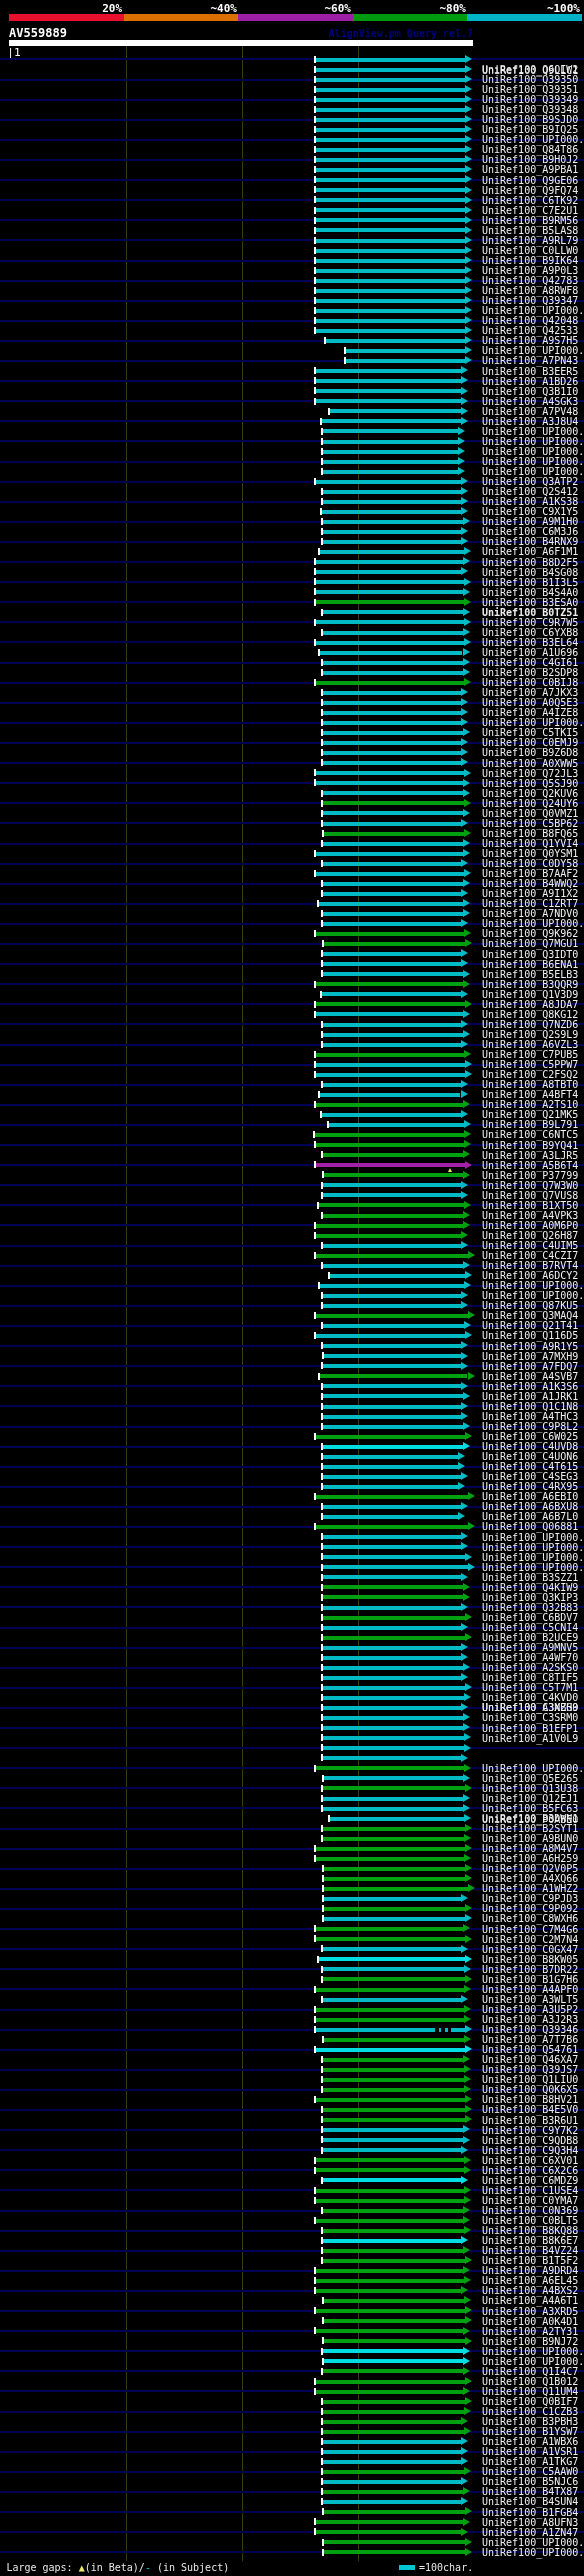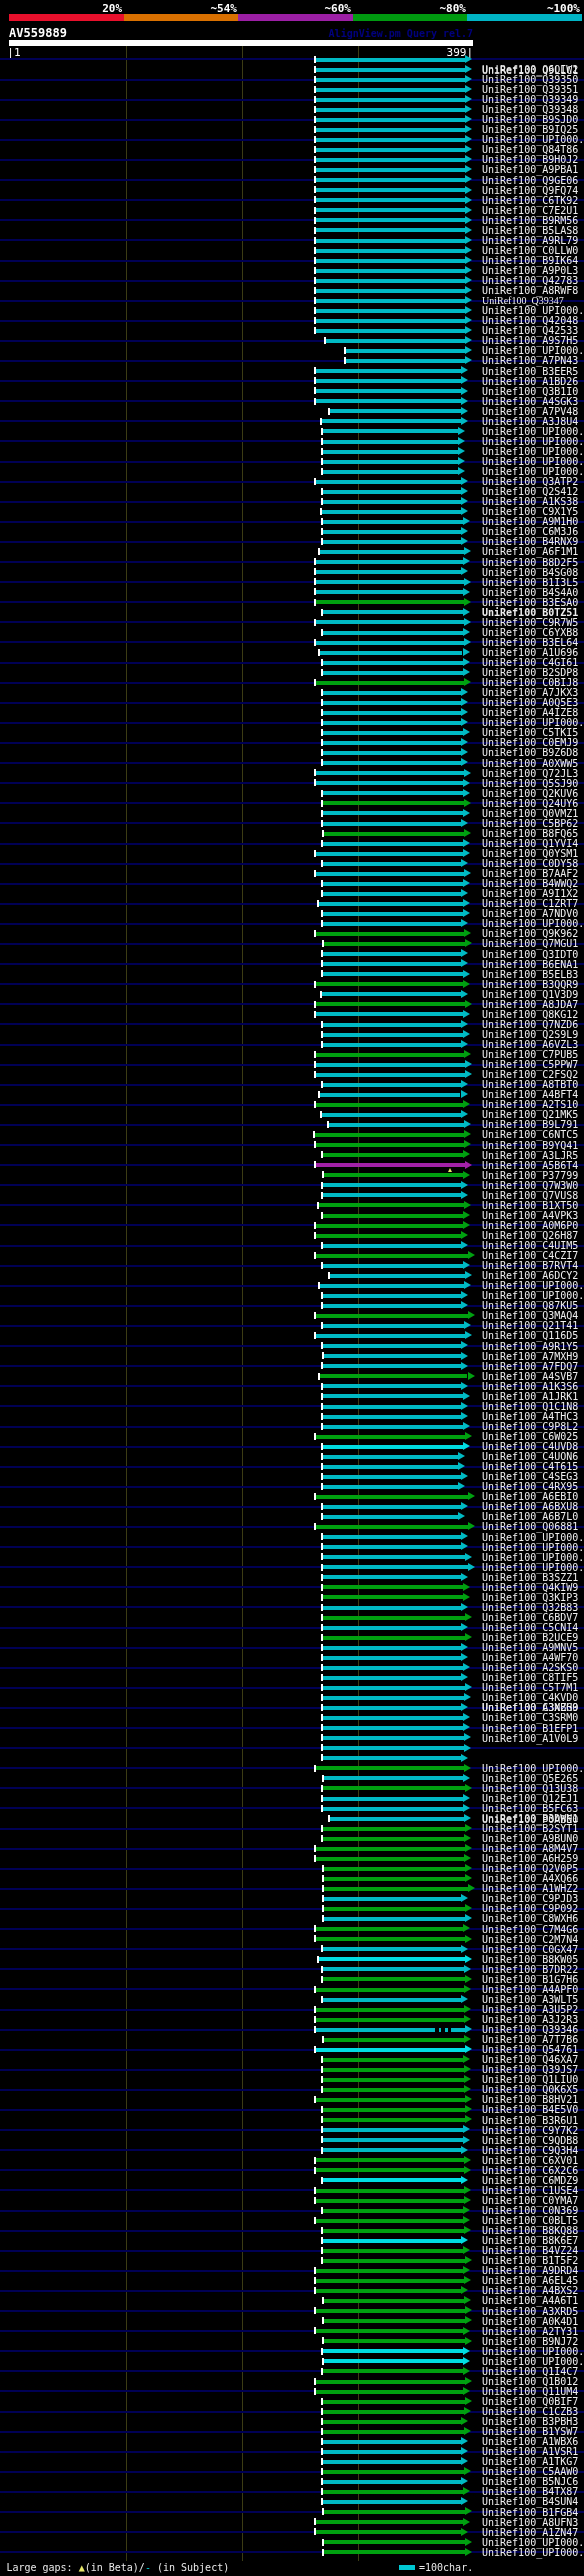--- a/index.html
+++ b/index.html
@@ -28,40 +28,39 @@
   #legend-swatch{position:absolute;left:399px;top:2565px;width:16.4px;height:4.6px;}
   #legend-scale{position:absolute;left:419px;top:2562px;color:#e8e8e8;font-size:10px;}
 </style>
 </head>
 <body>
 
 <div id="viewport">
 
   <div id="scale-labels">
       <div class="pct-label" style="left: 9.1px; width: 113px;">20%</div>
-      <div class="pct-label" style="left: 124px; width: 113px;">~54%</div>
+      <div class="pct-label" style="left: 124px; width: 113px;">~40%</div>
       <div class="pct-label" style="left: 238px; width: 113px;">~60%</div>
       <div class="pct-label" style="left: 353px; width: 113px;">~80%</div>
       <div class="pct-label" style="left: 467px; width: 113px;">~100%</div>
     </div>
 
   <div id="scale-band">
       <div class="scale-seg" style="left: 9.1px; width: 115px; background: rgb(232, 16, 44);"></div>
       <div class="scale-seg" style="left: 124px; width: 115px; background: rgb(217, 112, 0);"></div>
       <div class="scale-seg" style="left: 238px; width: 115px; background: rgb(156, 31, 165);"></div>
       <div class="scale-seg" style="left: 353px; width: 115px; background: rgb(0, 154, 16);"></div>
       <div class="scale-seg" style="left: 467px; width: 115px; background: rgb(0, 180, 197);"></div>
     </div>
 
   <div id="query-id">AV559889</div>
   <div id="app-title">AlignView.pm Query rel.7</div>
 
   <div id="query-bar"></div>
   <div id="ruler-left">|1</div>
-  <div id="ruler-right">399|</div>
 
   <div id="gridlines">
       <div class="gridline" style="left: 126px; background: rgb(60, 60, 20);"></div>
       <div class="gridline" style="left: 242px; background: rgb(60, 60, 20);"></div>
       <div class="gridline" style="left: 358px; background: rgb(60, 60, 20);"></div>
     </div>
 
   <div id="rows">
       <div>
         <div class="row-line" style="top: 58px; background: rgb(0, 0, 84);"></div>
@@ -217,21 +216,21 @@
         <div class="bar" style="left: 315px; width: 150px; top: 289px; background: rgb(0, 186, 196);"></div>
         <div class="tick" style="left: 314px; top: 287px;"></div>
         <div class="arrow" style="left: 465px; top: 286px; border-left: 7.3px solid rgb(0, 186, 196);"></div>
         <div class="hit-label" style="top: 285px; color: rgb(240, 240, 240);">UniRef100_A8RWF8</div>
       </div>
       <div>
         <div class="row-line" style="top: 300px; background: rgb(0, 0, 84);"></div>
         <div class="bar" style="left: 315px; width: 150px; top: 299px; background: rgb(0, 186, 196);"></div>
         <div class="tick" style="left: 314px; top: 297px;"></div>
         <div class="arrow" style="left: 465px; top: 296px; border-left: 7.3px solid rgb(0, 186, 196);"></div>
-        <div class="hit-label" style="top: 295px; color: rgb(240, 240, 240); font-family: Liberation Serif, serif;">UniRef100_Q39347</div>
+        <div class="hit-label" style="top: 295px; color: rgb(240, 240, 240);">UniRef100_Q39347</div>
       </div>
       <div>
         <div class="bar" style="left: 315px; width: 150px; top: 309px; background: rgb(0, 186, 196);"></div>
         <div class="tick" style="left: 314px; top: 307px;"></div>
         <div class="arrow" style="left: 465px; top: 306px; border-left: 7.3px solid rgb(0, 186, 196);"></div>
         <div class="hit-label" style="top: 305px; color: rgb(240, 240, 240);">UniRef100_UPI000..</div>
       </div>
       <div>
         <div class="row-line" style="top: 320px; background: rgb(0, 0, 84);"></div>
         <div class="bar" style="left: 315px; width: 150px; top: 319px; background: rgb(0, 186, 196);"></div>

